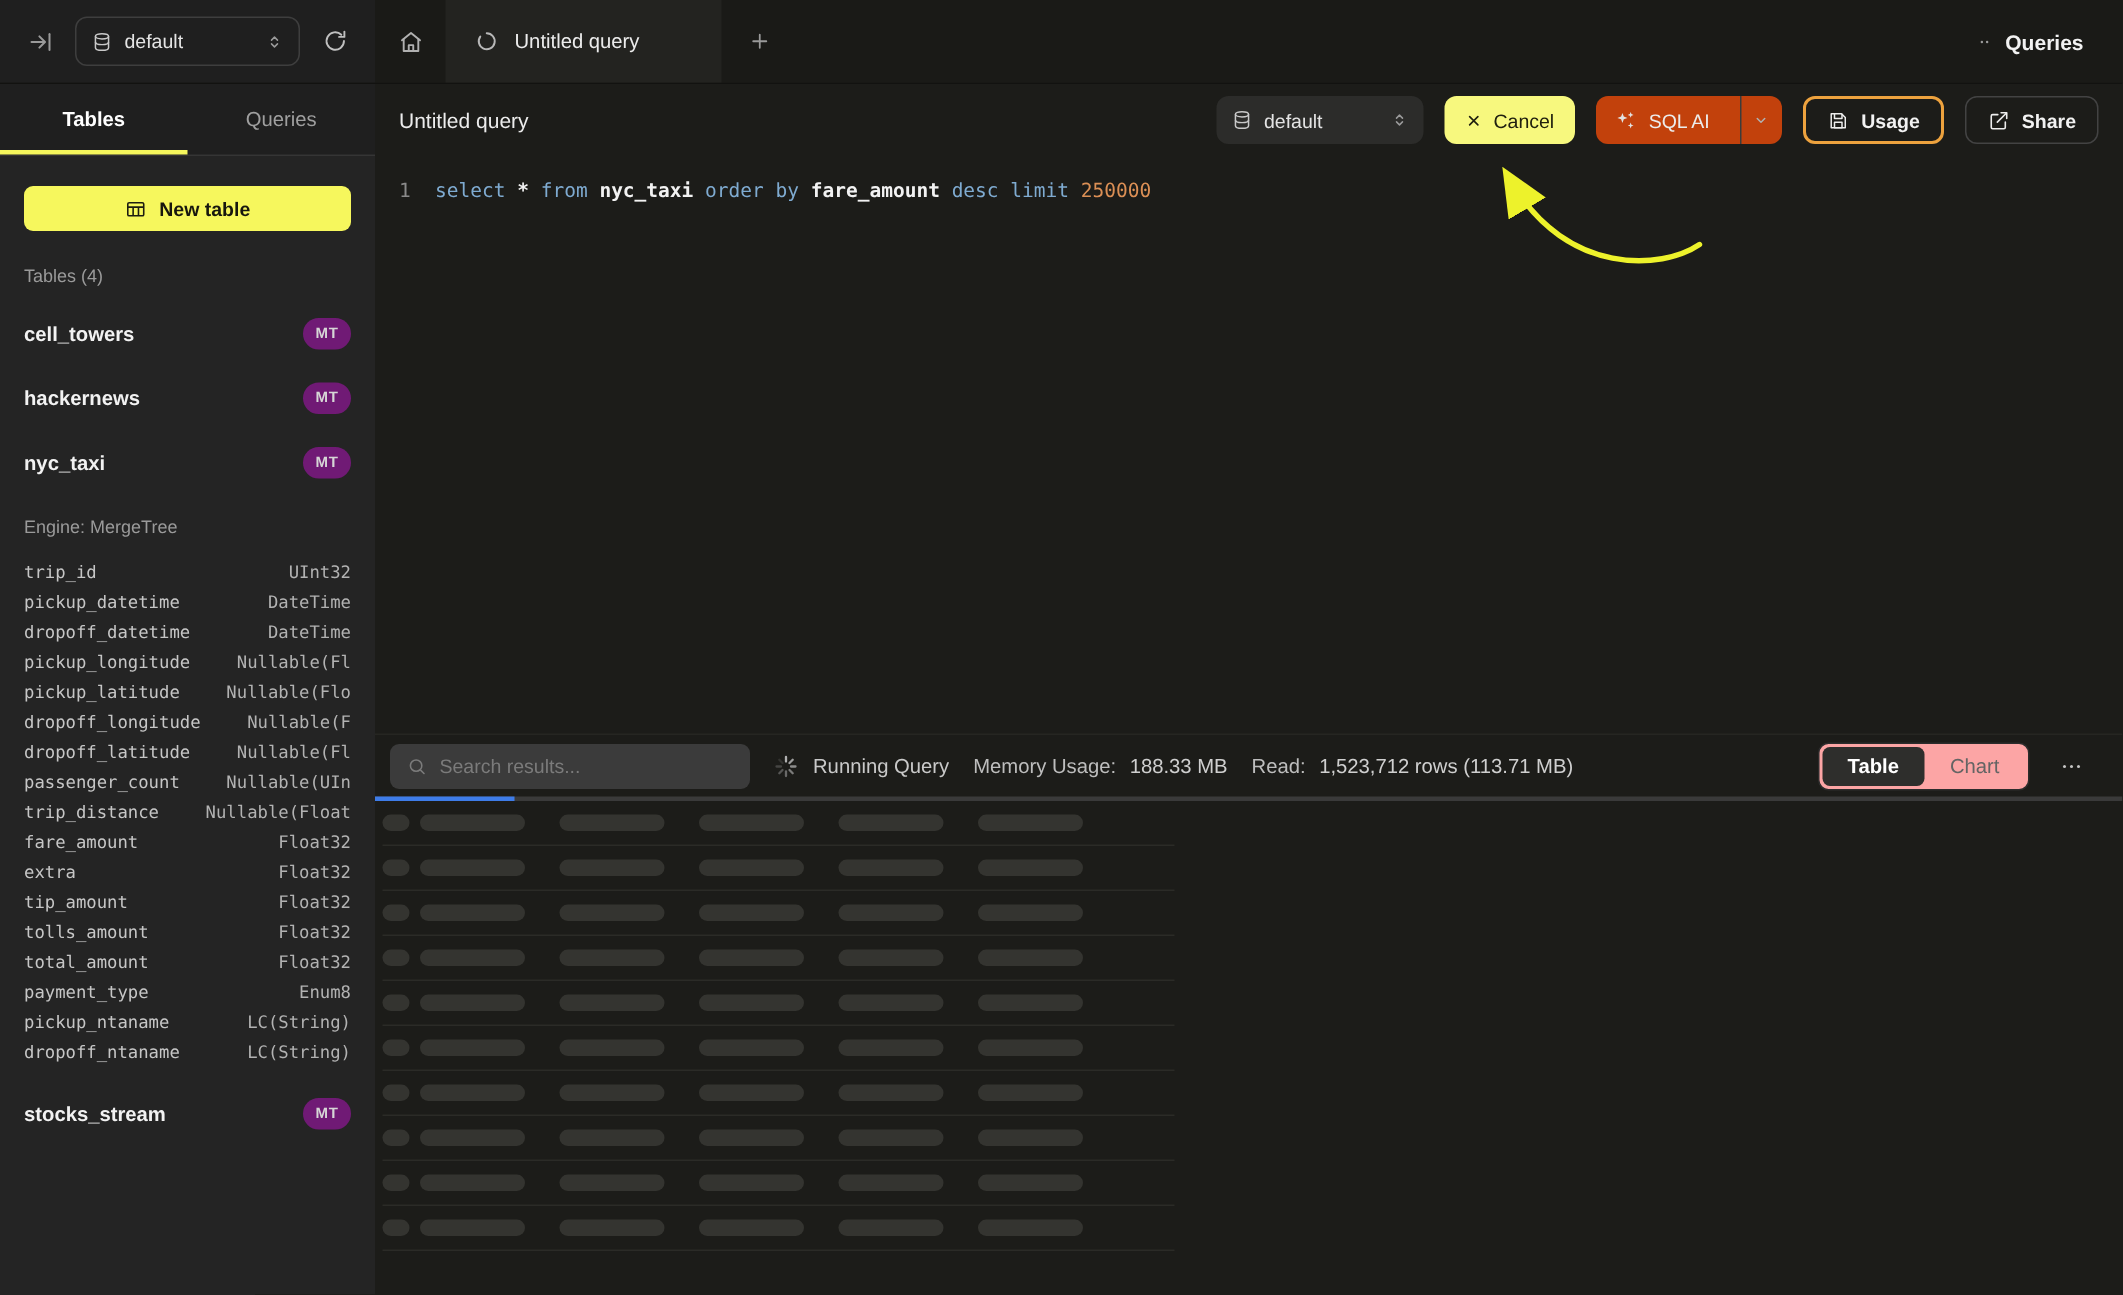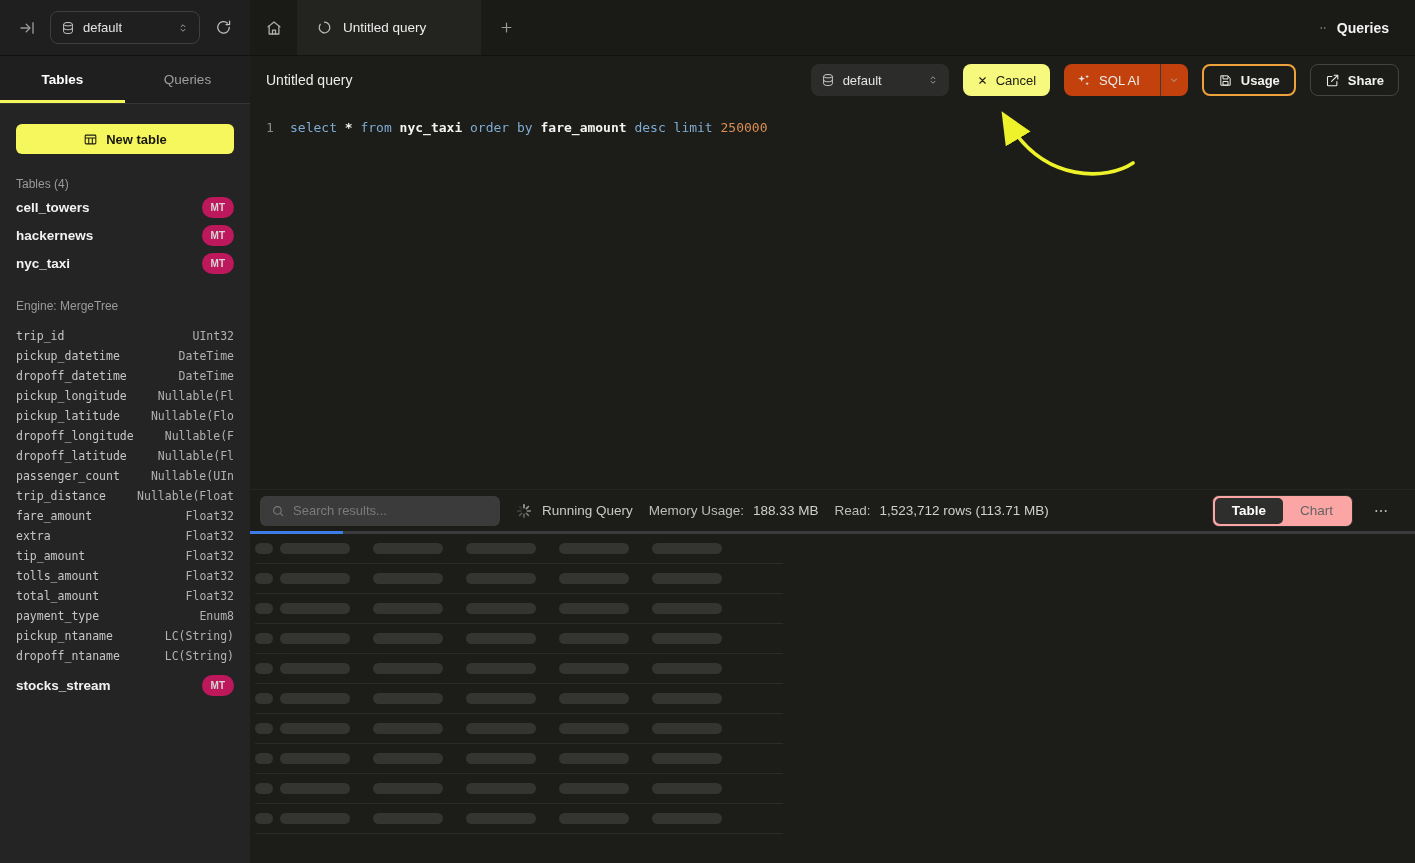--- a/index.html
+++ b/index.html
@@ -26,23 +26,23 @@
 
   
   .sidebar { width:250px; flex:none; background:#242424; display:flex; flex-direction:column; }
   .side-tabs { height:48px; flex:none; display:flex; background:#1f1f1f; border-bottom:1px solid #353535; }
   .side-tab { flex:1; display:flex; align-items:center; justify-content:center; font-size:13.5px; color:#9f9f9f; cursor:pointer; }
   .side-tab.active { color:#ffffff; font-weight:700; box-shadow:inset 0 -3px 0 0 #F5F65C; }
   .side-body { flex:1; padding:20px 16px 0 16px; overflow:hidden; }
   .new-table-btn { height:30px; background:#F6F75D; border-radius:6px; display:flex; align-items:center; justify-content:center; gap:8px; color:#17170e; font-size:13px; font-weight:700; cursor:pointer; }
   .side-search { margin-top:17px; height:32px; border:1px solid #3d3d3d; border-radius:8px; display:flex; align-items:center; gap:8px; padding:0 11px; color:#8c8c8c; font-size:13px; cursor:text; }
   .section-label { margin-top:23px; font-size:12px; color:#9a9a9a; }
-  .res-row { height:24px; margin-top:4px; display:flex; align-items:center; justify-content:space-between; cursor:pointer; }
+  .res-row { height:24px; margin-top:19px; display:flex; align-items:center; justify-content:space-between; cursor:pointer; }
   .res-name { font-size:13.5px; font-weight:700; color:#f2f2f2; }
-  .mt-badge { width:32px; height:21px; border-radius:11px; background:#be185d; color:#d6d6d6; font-size:10px; font-weight:700; display:flex; align-items:center; justify-content:center; letter-spacing:.4px; }
+  .mt-badge { width:32px; height:21px; border-radius:11px; background:#701a75; color:#d6d6d6; font-size:10px; font-weight:700; display:flex; align-items:center; justify-content:center; letter-spacing:.4px; }
   .res-engine { margin-top:24px; font-size:12px; color:#9a9a9a; }
   .col-list { margin-top:13px; margin-bottom:7px; }
   .col-row { height:20px; display:flex; align-items:center; font-family:"DejaVu Sans Mono", monospace; font-size:11.5px; white-space:nowrap; overflow:hidden; }
   .col-name { color:#c6c6c6; }
   .col-type { margin-left:auto; color:#b2b2b2; padding-left:6px; }
 
   
   .content { flex:1; display:flex; flex-direction:column; background:#1c1c19; position:relative; min-width:0; }
   .content-header { height:48px; flex:none; display:flex; align-items:center; gap:14px; padding:0 16px; }
   .content-title { font-size:14px; color:#ececec; margin-right:auto; }

